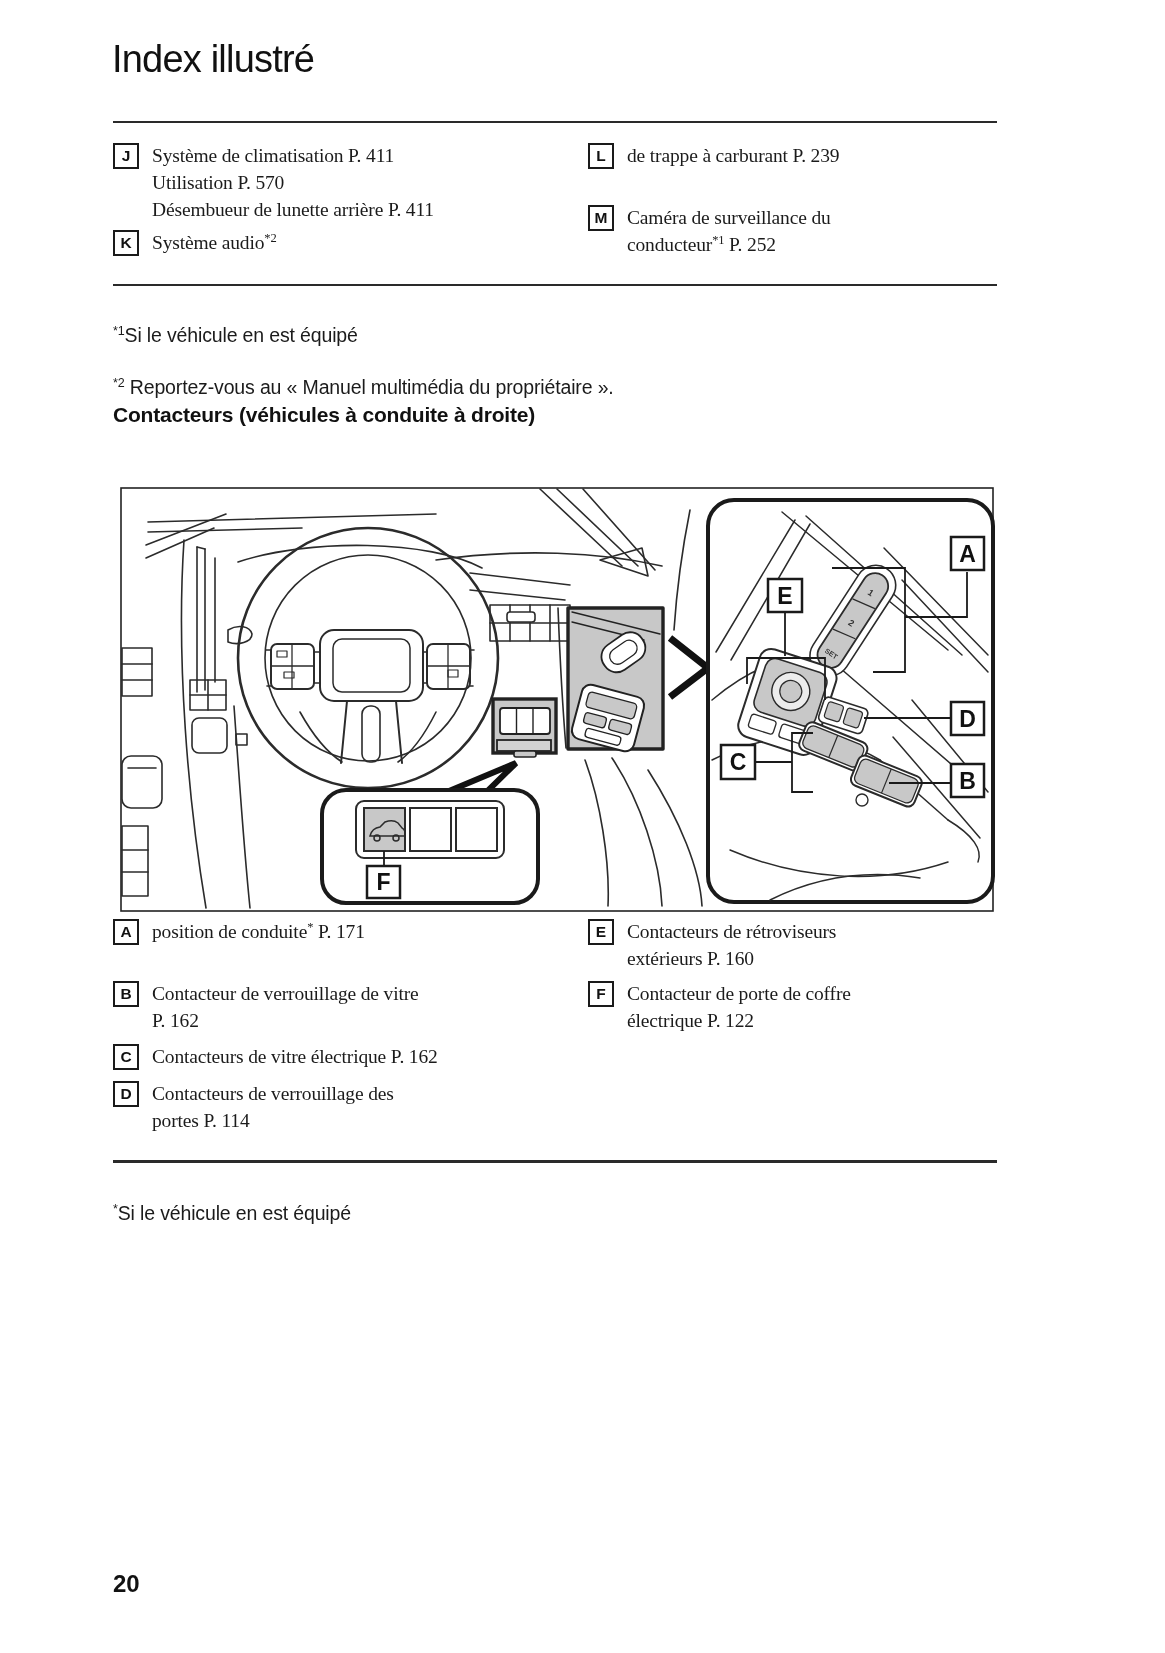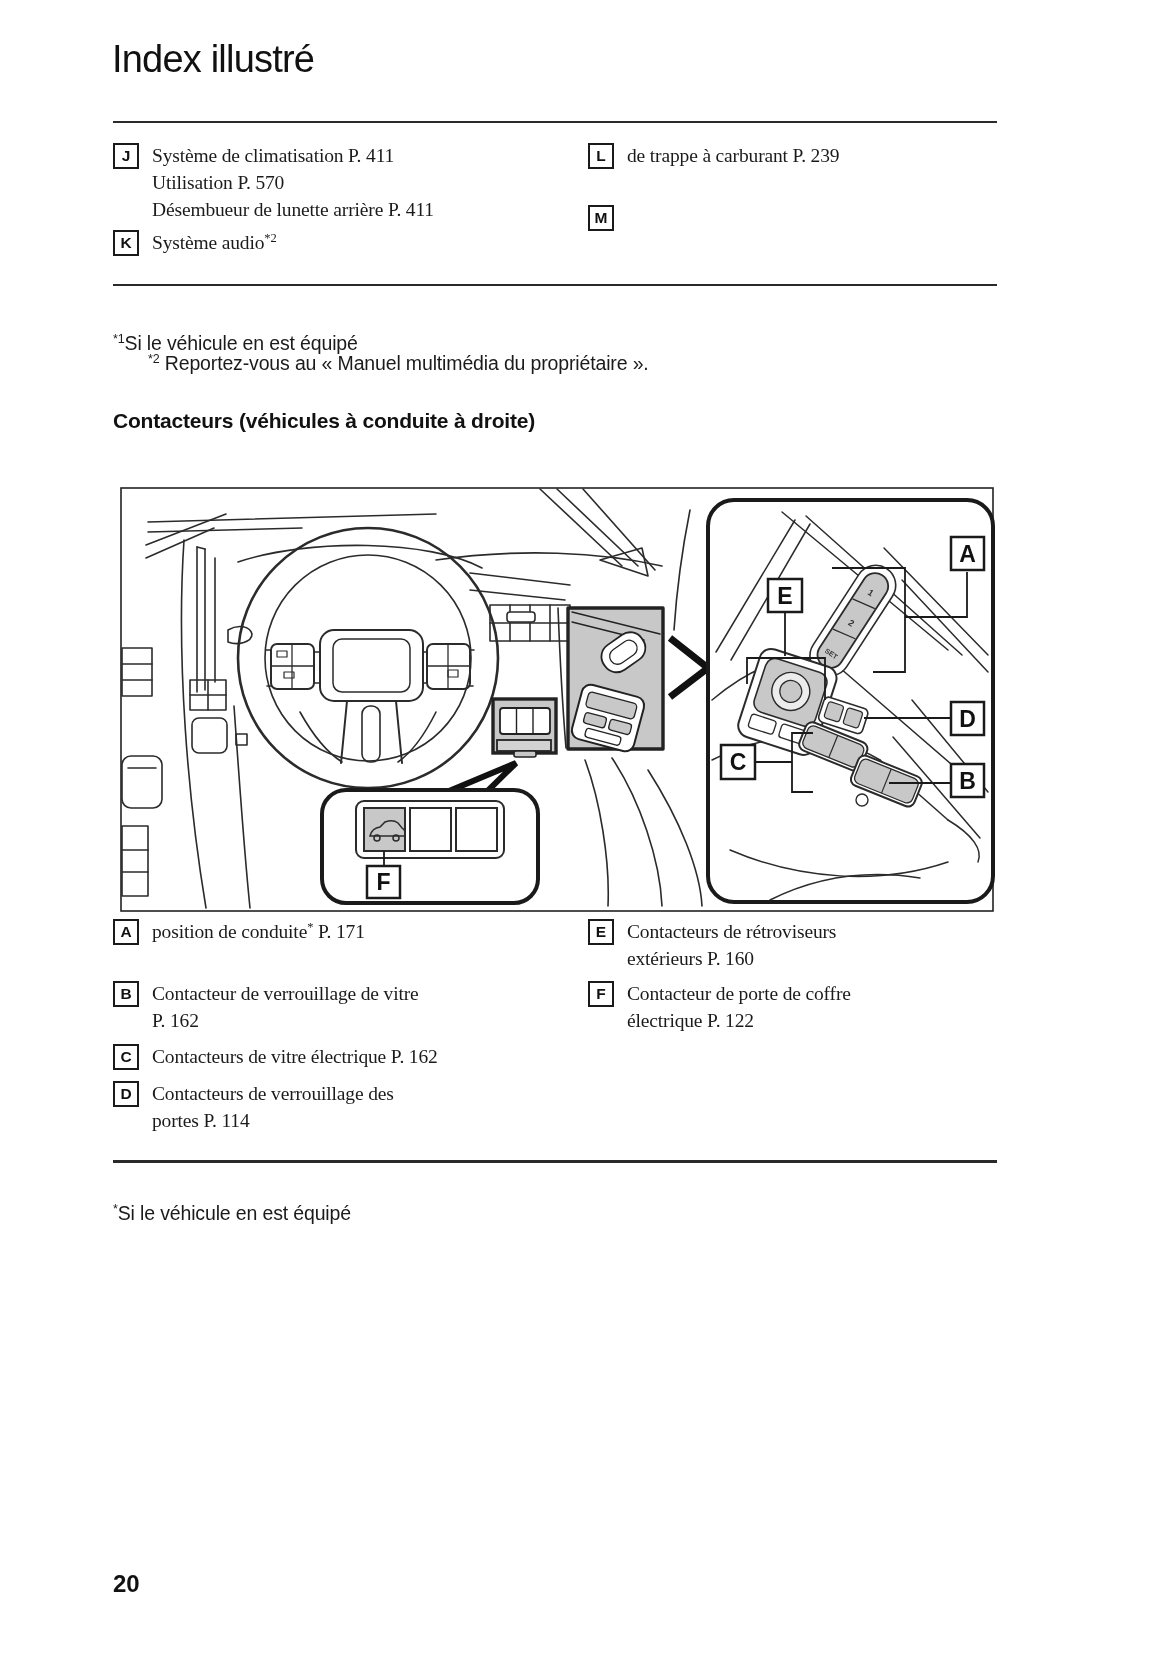--- a/index.html
+++ b/index.html
@@ -7,21 +7,21 @@
   .abs{position:absolute;}
   .rule{position:absolute;left:113px;width:884px;background:#2a2a2a;}
   .title{position:absolute;left:112px;top:38px;font-size:38px;font-weight:normal;letter-spacing:-0.8px;color:#111;}
   .item{position:absolute;display:flex;gap:13px;}
   .badge{width:26px;height:26px;border:2.2px solid #1a1a1a;box-sizing:border-box;
          display:flex;align-items:center;justify-content:center;
          font-weight:bold;font-size:15.5px;flex:0 0 auto;margin-top:1px;color:#111;}
   .txt{font-size:19.5px;line-height:27px;letter-spacing:-0.15px;color:#1b1b1b;font-family:Liberation Serif, serif;}
   .fnote{position:absolute;left:113px;font-size:19.5px;letter-spacing:-0.15px;color:#1b1b1b;}
   sup.s{font-size:12.5px;vertical-align:super;line-height:0;}
-  .heading{position:absolute;left:113px;top:403px;font-size:21px;font-weight:bold;letter-spacing:-0.2px;color:#111;margin-top:6px;}
+  .heading{position:absolute;left:113px;top:403px;font-size:21px;font-weight:bold;letter-spacing:-0.2px;color:#111;}
   .pageno{position:absolute;left:113px;top:1570px;font-size:24px;font-weight:bold;color:#111;}
   svg text{font-family:"Liberation Sans",sans-serif;}
 </style>
 </head>
 <body>
 
 <div class="title">Index illustré</div>
 <div class="rule" style="top:121px;height:2px;"></div>
 
 <div class="item" style="left:113px;top:142px;width:470px;">
@@ -40,28 +40,32 @@
 </div>
 
 <div class="item" style="left:588px;top:142px;width:410px;">
   <div class="badge">L</div>
   <div class="txt">
     <div>de trappe à carburant P. 239</div>
   </div>
 </div>
 <div class="item" style="left:588px;top:204px;width:410px;">
   <div class="badge">M</div>
+  <div class="txt">
+    <div>Caméra de surveillance du</div>
+    <div><span>conducteur</span><sup class="s">*1</sup><span> P. 252</span></div>
+  </div>
 </div>
 
 <div class="rule" style="top:284px;height:2px;"></div>
 
-<div class="fnote" style="top:332px;">
+<div class="fnote" style="top:324px;">
   <sup class="s">*1</sup><span>Si le véhicule en est équipé</span>
 </div>
-<div class="fnote" style="top:352px;margin-left:35px;">
+<div class="fnote" style="top:376px;">
   <sup class="s">*2</sup><span> Reportez-vous au « Manuel multimédia du propriétaire ».</span>
 </div>
 
 <div class="heading">Contacteurs (véhicules à conduite à droite)</div>
 
 <svg class="abs" style="left:113px;top:486px;" width="884" height="428" viewBox="113 486 884 428">
 
   <rect x="121" y="488" width="872" height="423" fill="#fff" stroke="#222" stroke-width="1.6"></rect>
 
   <g stroke="#2b2b2b" fill="none" stroke-width="1.6" stroke-linecap="round" stroke-linejoin="round">

